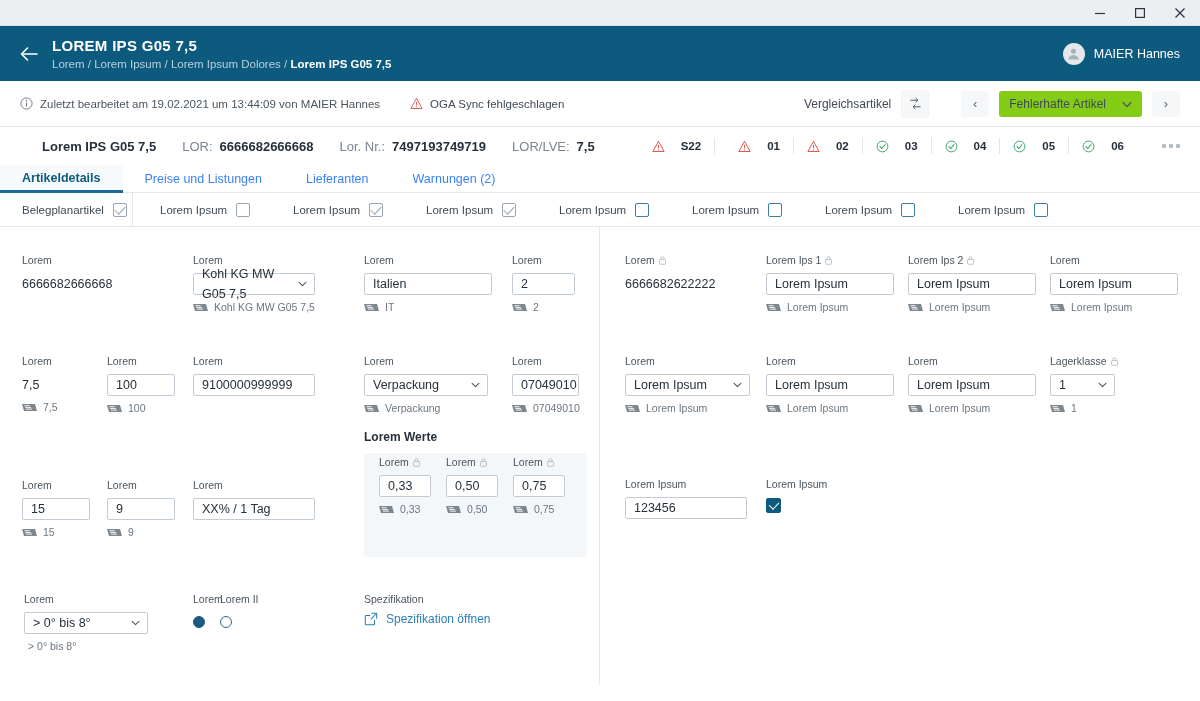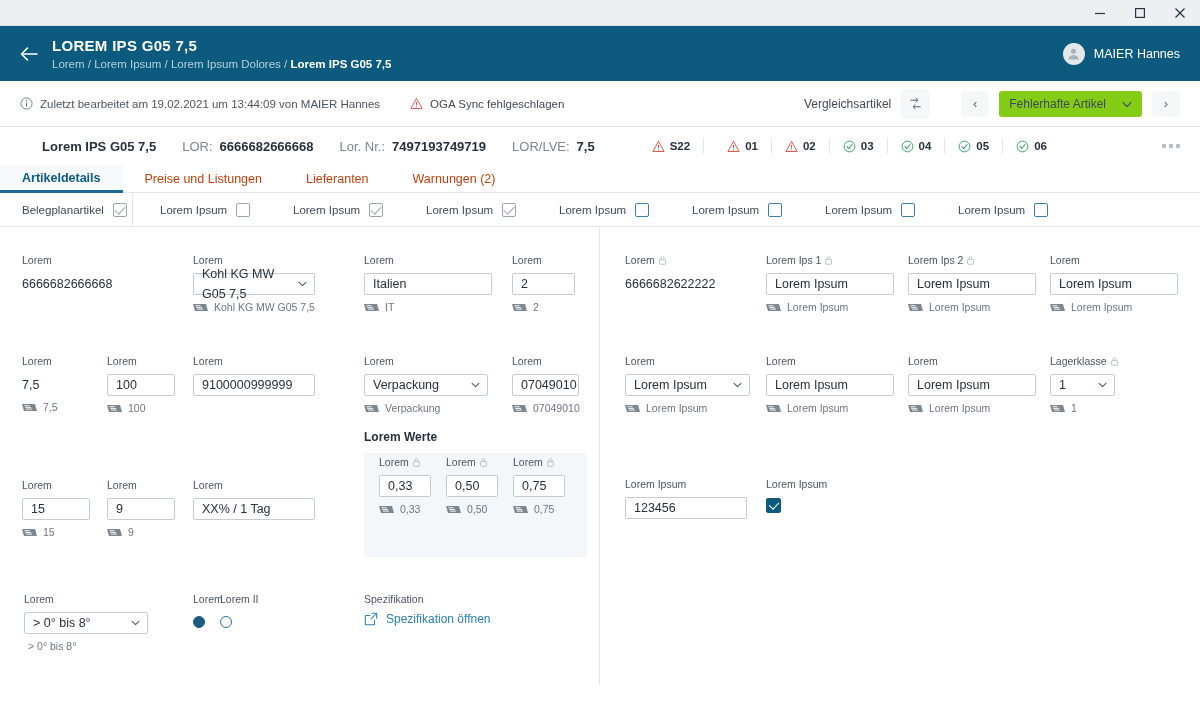--- a/index.html
+++ b/index.html
@@ -76,34 +76,34 @@
   .idbar {
     height: 38px; display:flex; align-items:center; padding: 0 20px 0 42px;
     background:#fff; position: relative;
   }
   .id-name { font-size: 13px; font-weight: bold; color:#26313c; }
   .id-pair { margin-left: 26px; font-size: 13px; color:#26313c; display:flex; gap:7px; }
   .id-pair .k { color:#7b858f; font-weight: normal; }
   .id-pair .v { font-weight: bold; }
   .status-list { display:flex; align-items:center; margin-left: 44px; }
   .status-chip {
-    display:flex; align-items:center; gap:5px; font-size: 11.5px; font-weight:bold;
+    display:flex; align-items:center; gap:16px; font-size: 11.5px; font-weight:bold;
     padding: 0 13px; border-right:1px solid #e3e7ea; height: 16px; color:#26313c;
   }
   .status-chip:last-child { border-right: none; }
   .kebab {
     position:absolute; right: 20px; top:50%; transform: translateY(-50%);
     display:flex; gap:3px;
   }
   .kebab i { width:4px; height:4px; background:#b4bcc4; border-radius:1px; display:block; }
 
   
   .tabs { display:flex; border-bottom: 1px solid #e3e7ea; background:#fff; padding-left: 0; height: 28px; }
   .tab {
-    font-size: 12.5px; color:#c2410c; padding: 0 22px; height: 28px;
+    font-size: 12.5px; color:#3b82f6; padding: 0 22px; height: 28px;
     display:flex; align-items:center;
   }
   .tab.active {
     color:#0d5a7f; font-weight:bold; border-bottom: 3px solid #1c6a99;
     background: #f7fafc;
   }
 
   
   .cbstrip {
     height: 34px; display:flex; align-items:center; border-bottom: 1px solid #e3e7ea;

